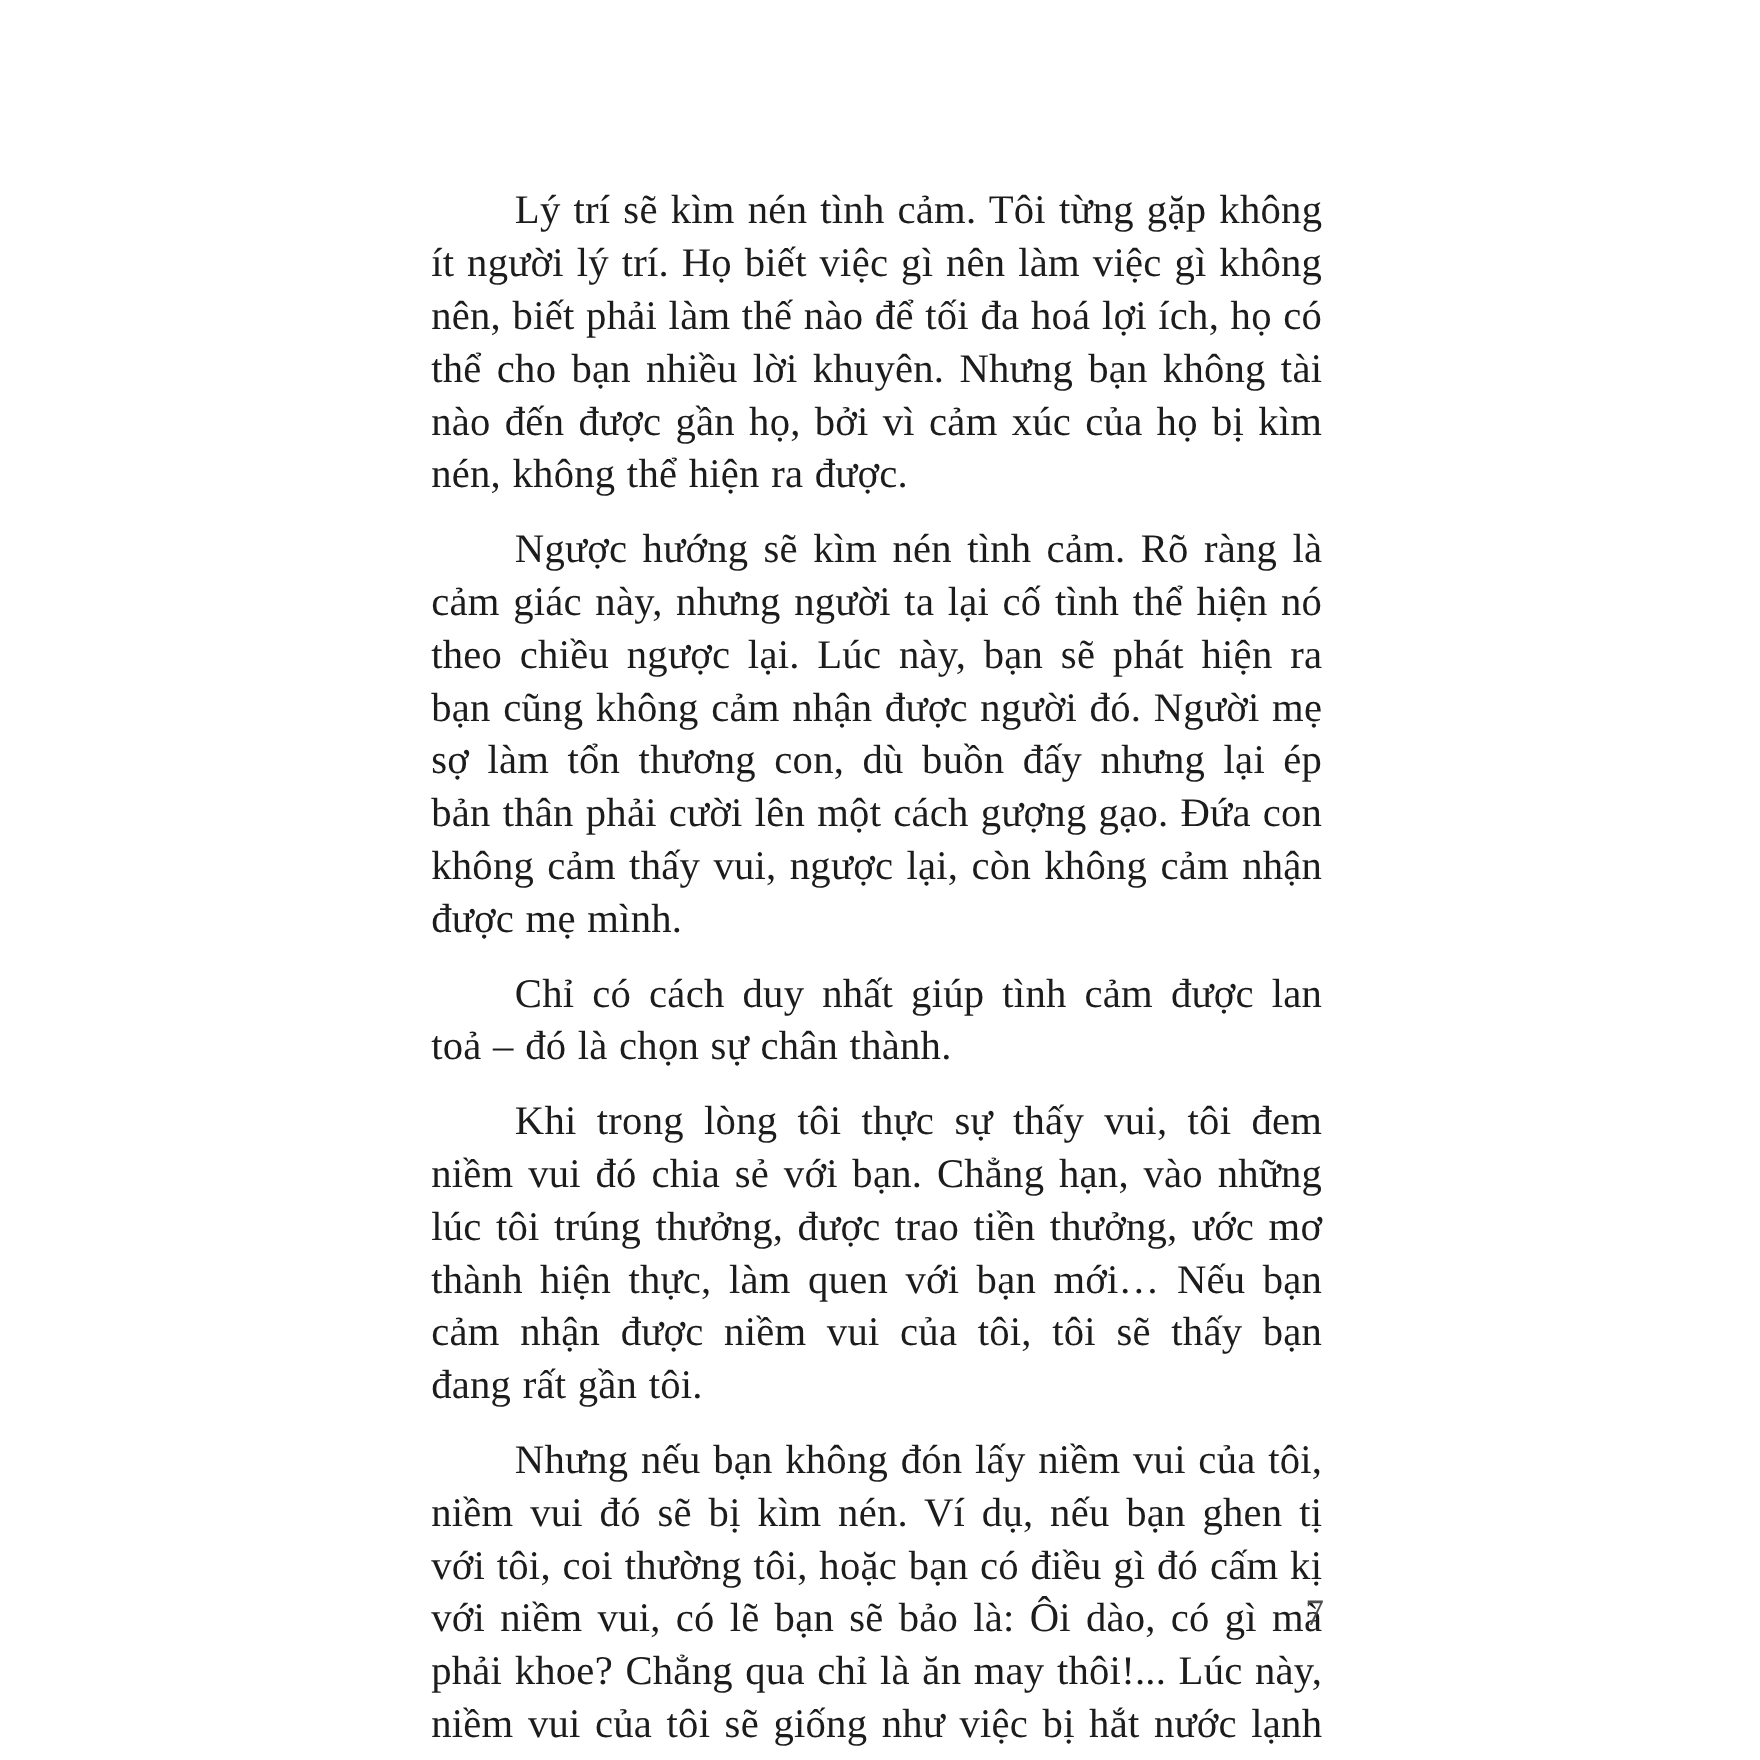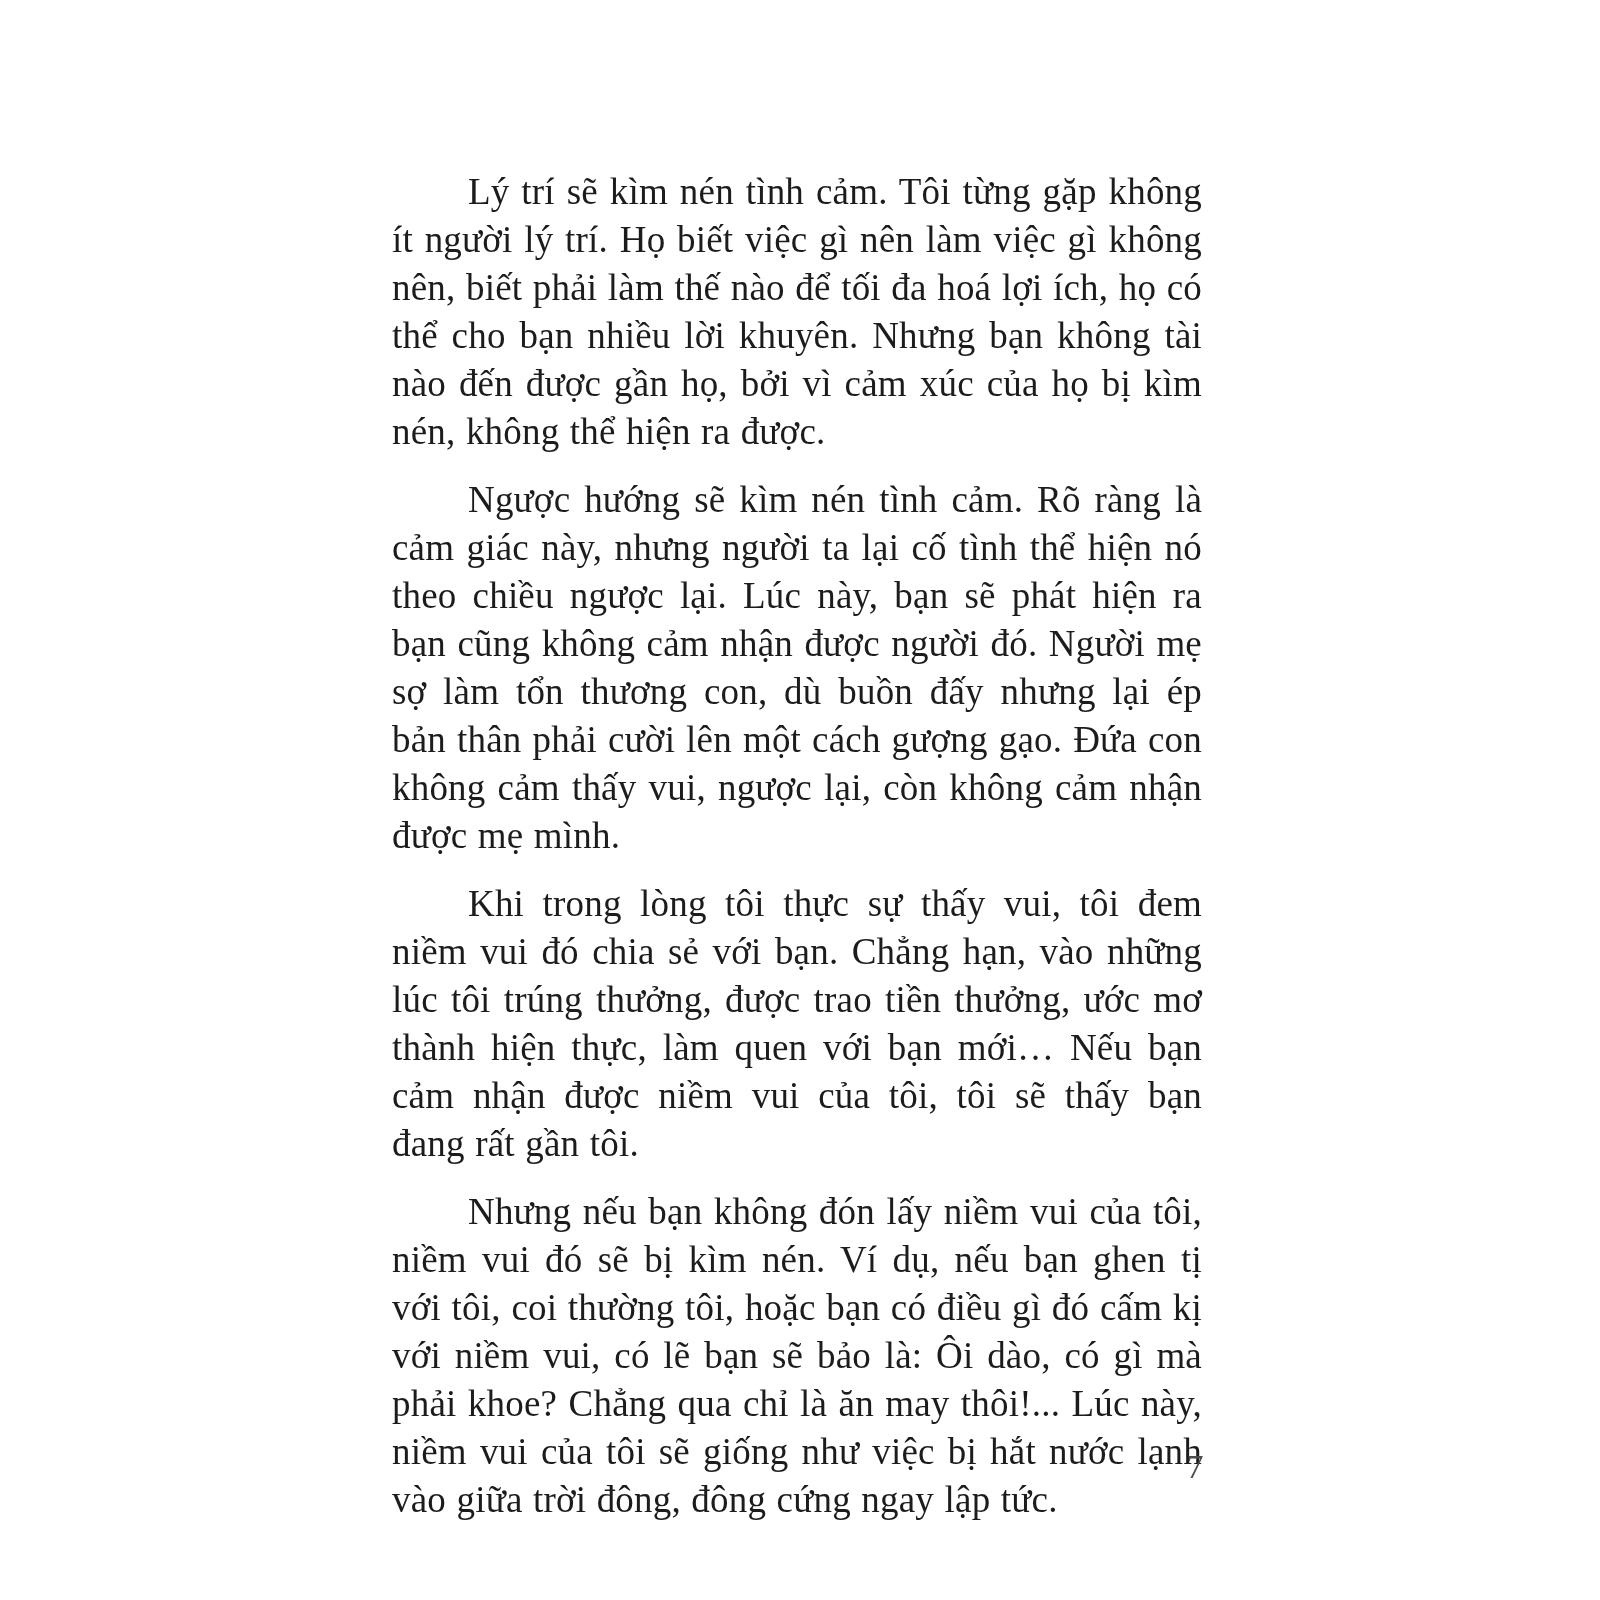--- a/index.html
+++ b/index.html
@@ -42,17 +42,18 @@
     color: #4d4d4d;
   }
 </style>
 </head>
 <body>
 
 <div class="page">
   <div class="text-block" id="paragraphs">
       <p>Lý trí sẽ kìm nén tình cảm. Tôi từng gặp không ít người lý trí. Họ biết việc gì nên làm việc gì không nên, biết phải làm thế nào để tối đa hoá lợi ích, họ có thể cho bạn nhiều lời khuyên. Nhưng bạn không tài nào đến được gần họ, bởi vì cảm xúc của họ bị kìm nén, không thể hiện ra được.</p>
       <p>Ngược hướng sẽ kìm nén tình cảm. Rõ ràng là cảm giác này, nhưng người ta lại cố tình thể hiện nó theo chiều ngược lại. Lúc này, bạn sẽ phát hiện ra bạn cũng không cảm nhận được người đó. Người mẹ sợ làm tổn thương con, dù buồn đấy nhưng lại ép bản thân phải cười lên một cách gượng gạo. Đứa con không cảm thấy vui, ngược lại, còn không cảm nhận được mẹ mình.</p>
+      <p>Chỉ có cách duy nhất giúp tình cảm được lan toả – đó là chọn sự chân thành.</p>
       <p>Khi trong lòng tôi thực sự thấy vui, tôi đem niềm vui đó chia sẻ với bạn. Chẳng hạn, vào những lúc tôi trúng thưởng, được trao tiền thưởng, ước mơ thành hiện thực, làm quen với bạn mới… Nếu bạn cảm nhận được niềm vui của tôi, tôi sẽ thấy bạn đang rất gần tôi.</p>
       <p>Nhưng nếu bạn không đón lấy niềm vui của tôi, niềm vui đó sẽ bị kìm nén. Ví dụ, nếu bạn ghen tị với tôi, coi thường tôi, hoặc bạn có điều gì đó cấm kị với niềm vui, có lẽ bạn sẽ bảo là: Ôi dào, có gì mà phải khoe? Chẳng qua chỉ là ăn may thôi!... Lúc này, niềm vui của tôi sẽ giống như việc bị hắt nước lạnh vào giữa trời đông, đông cứng ngay lập tức.</p>
     </div>
   <div class="page-number">7</div>
 </div>
 
 </body></html>

